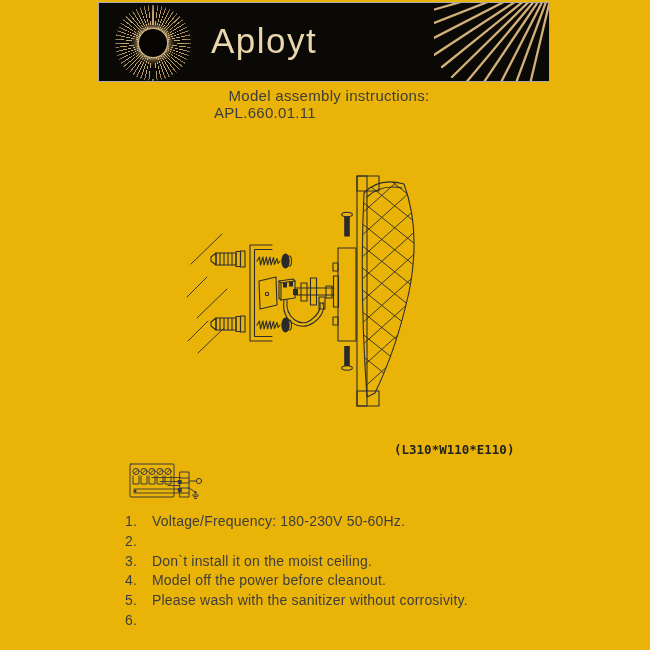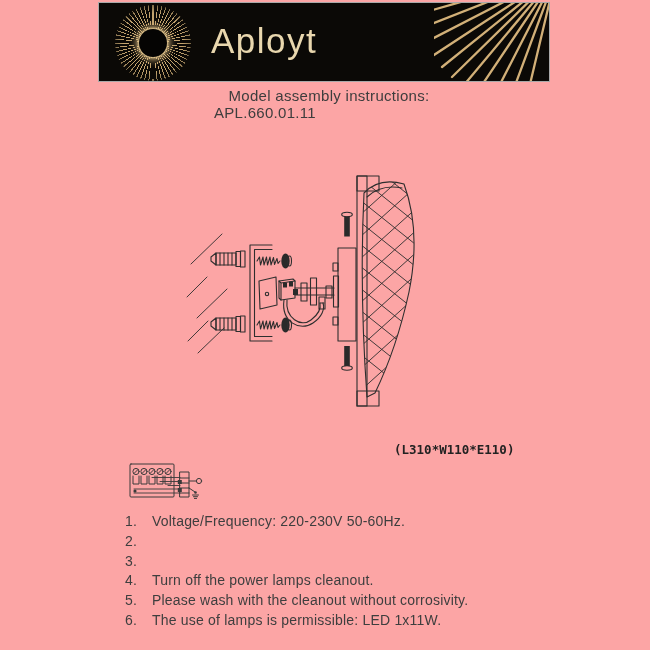--- a/index.html
+++ b/index.html
@@ -1,16 +1,16 @@
 <!DOCTYPE html>
 <html><head>
 <meta charset="utf-8">
 <style>
   html,body{margin:0;padding:0;background:#fff;}
-  .page{position:relative;width:650px;height:650px;background:#fca5a5;
+  .page{position:relative;width:650px;height:650px;background:#eab308;
         font-family:"Liberation Sans",sans-serif;overflow:hidden;}
 
   
   .banner{position:absolute;left:98px;top:2px;width:452px;height:80px;
           background:#0b0906;border:1px solid #a9a9a9;overflow:hidden;box-sizing:border-box;}
   .logo{position:absolute;left:16px;top:2px;width:76px;height:76px;border-radius:50%;
         background:
           radial-gradient(circle, rgba(11,9,6,0) 55%, rgba(11,9,6,0.92) 96%),
           repeating-conic-gradient(rgba(215,181,123,0.9) 0deg 1.6deg, rgba(11,9,6,0) 1.6deg 6.4deg);}
   .logo-core{position:absolute;inset:24px;border-radius:50%;background:#050403;
@@ -204,35 +204,35 @@
       <circle cx="195.5" cy="492.5" r="1.3" fill="#3a3a3a" stroke="none"></circle>
       <path d="M192.5,495 H198.5 M193.5,496.7 H197.5 M194.4,498.4 H196.6"></path>
     </g>
   </svg>
 
   <div class="dims">(L310*W110*E110)</div>
 
   <div class="instructions">
     <div class="row">
       <span class="num">1.</span>
-      <span class="txt">Voltage/Frequency: 220-230V 50-60Hz.</span>
+      <span class="txt">Voltage/Frequency: 180-230V 50-60Hz.</span>
     </div>
     <div class="row">
       <span class="num">2.</span>
     </div>
     <div class="row">
       <span class="num">3.</span>
+      <span class="txt">Don`t install it on the moist ceiling.</span>
     </div>
     <div class="row">
       <span class="num">4.</span>
-      <span class="txt">Turn off the power lamps cleanout.</span>
+      <span class="txt">Model off the power before cleanout.</span>
     </div>
     <div class="row">
       <span class="num">5.</span>
-      <span class="txt">Please wash with the cleanout without corrosivity.</span>
+      <span class="txt">Please wash with the sanitizer without corrosivity.</span>
     </div>
     <div class="row">
       <span class="num">6.</span>
-      <span class="txt">The use of lamps is permissible: LED 1x11W.</span>
     </div>
   </div>
 
 </div>
 
 </body></html>

